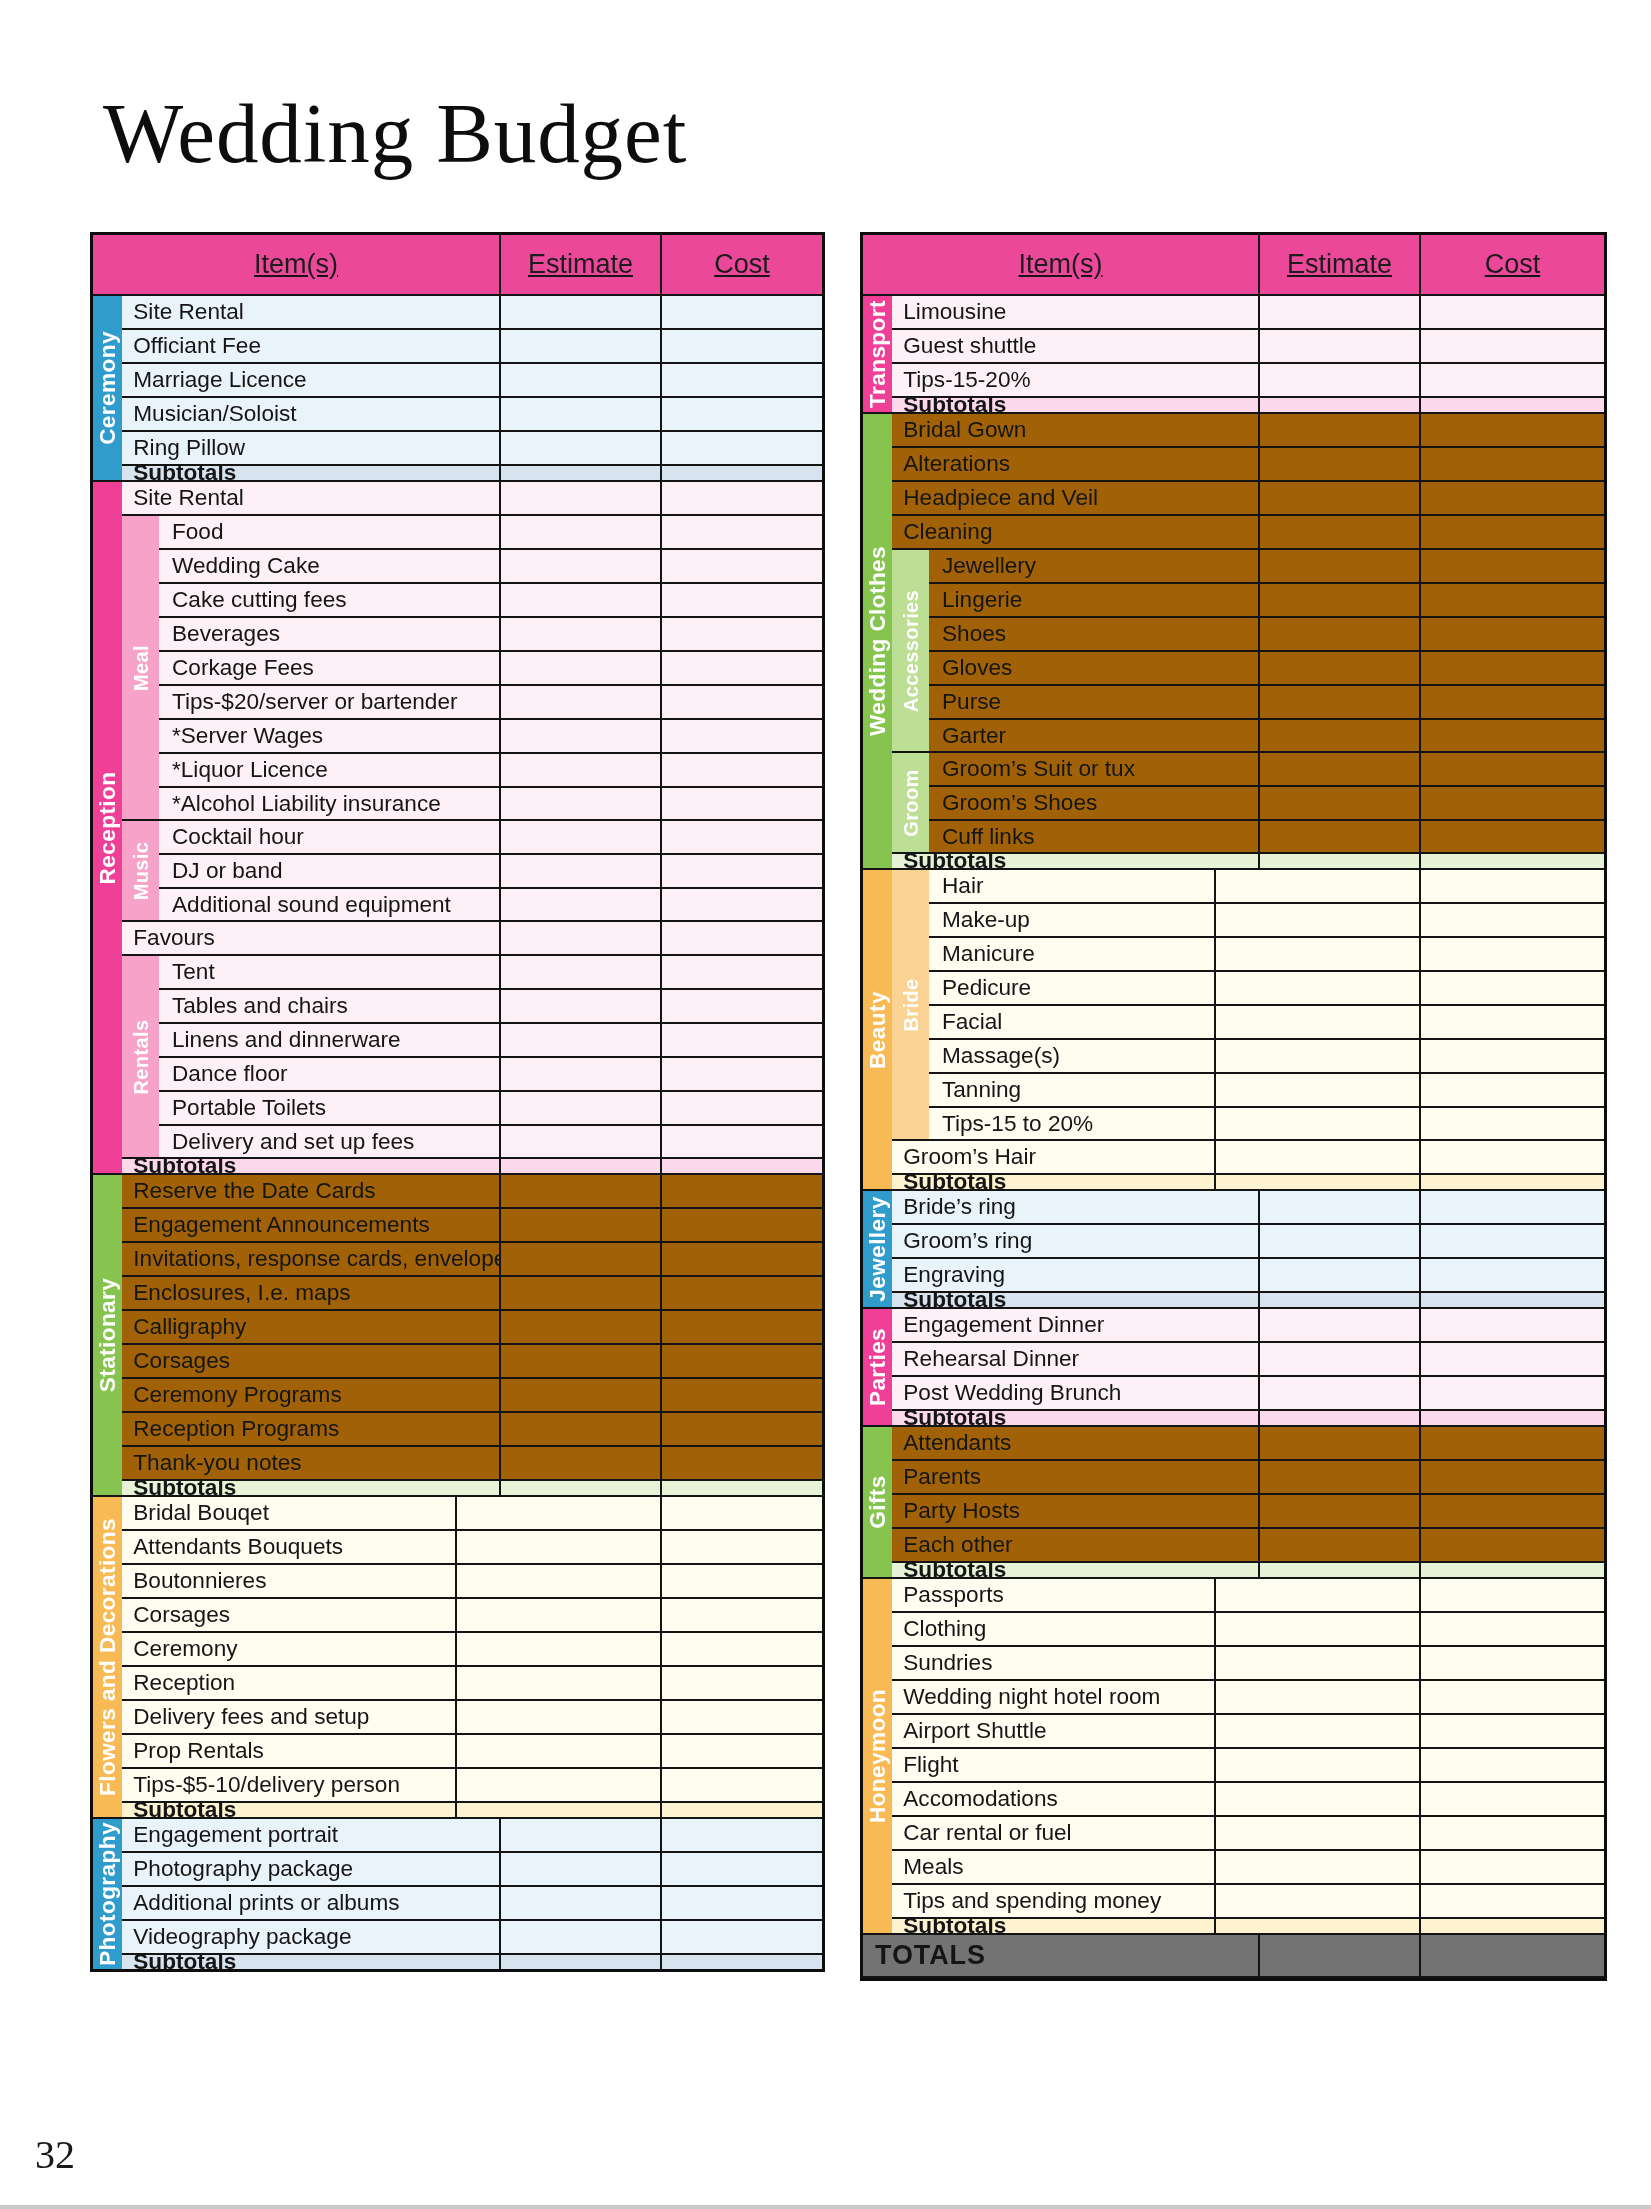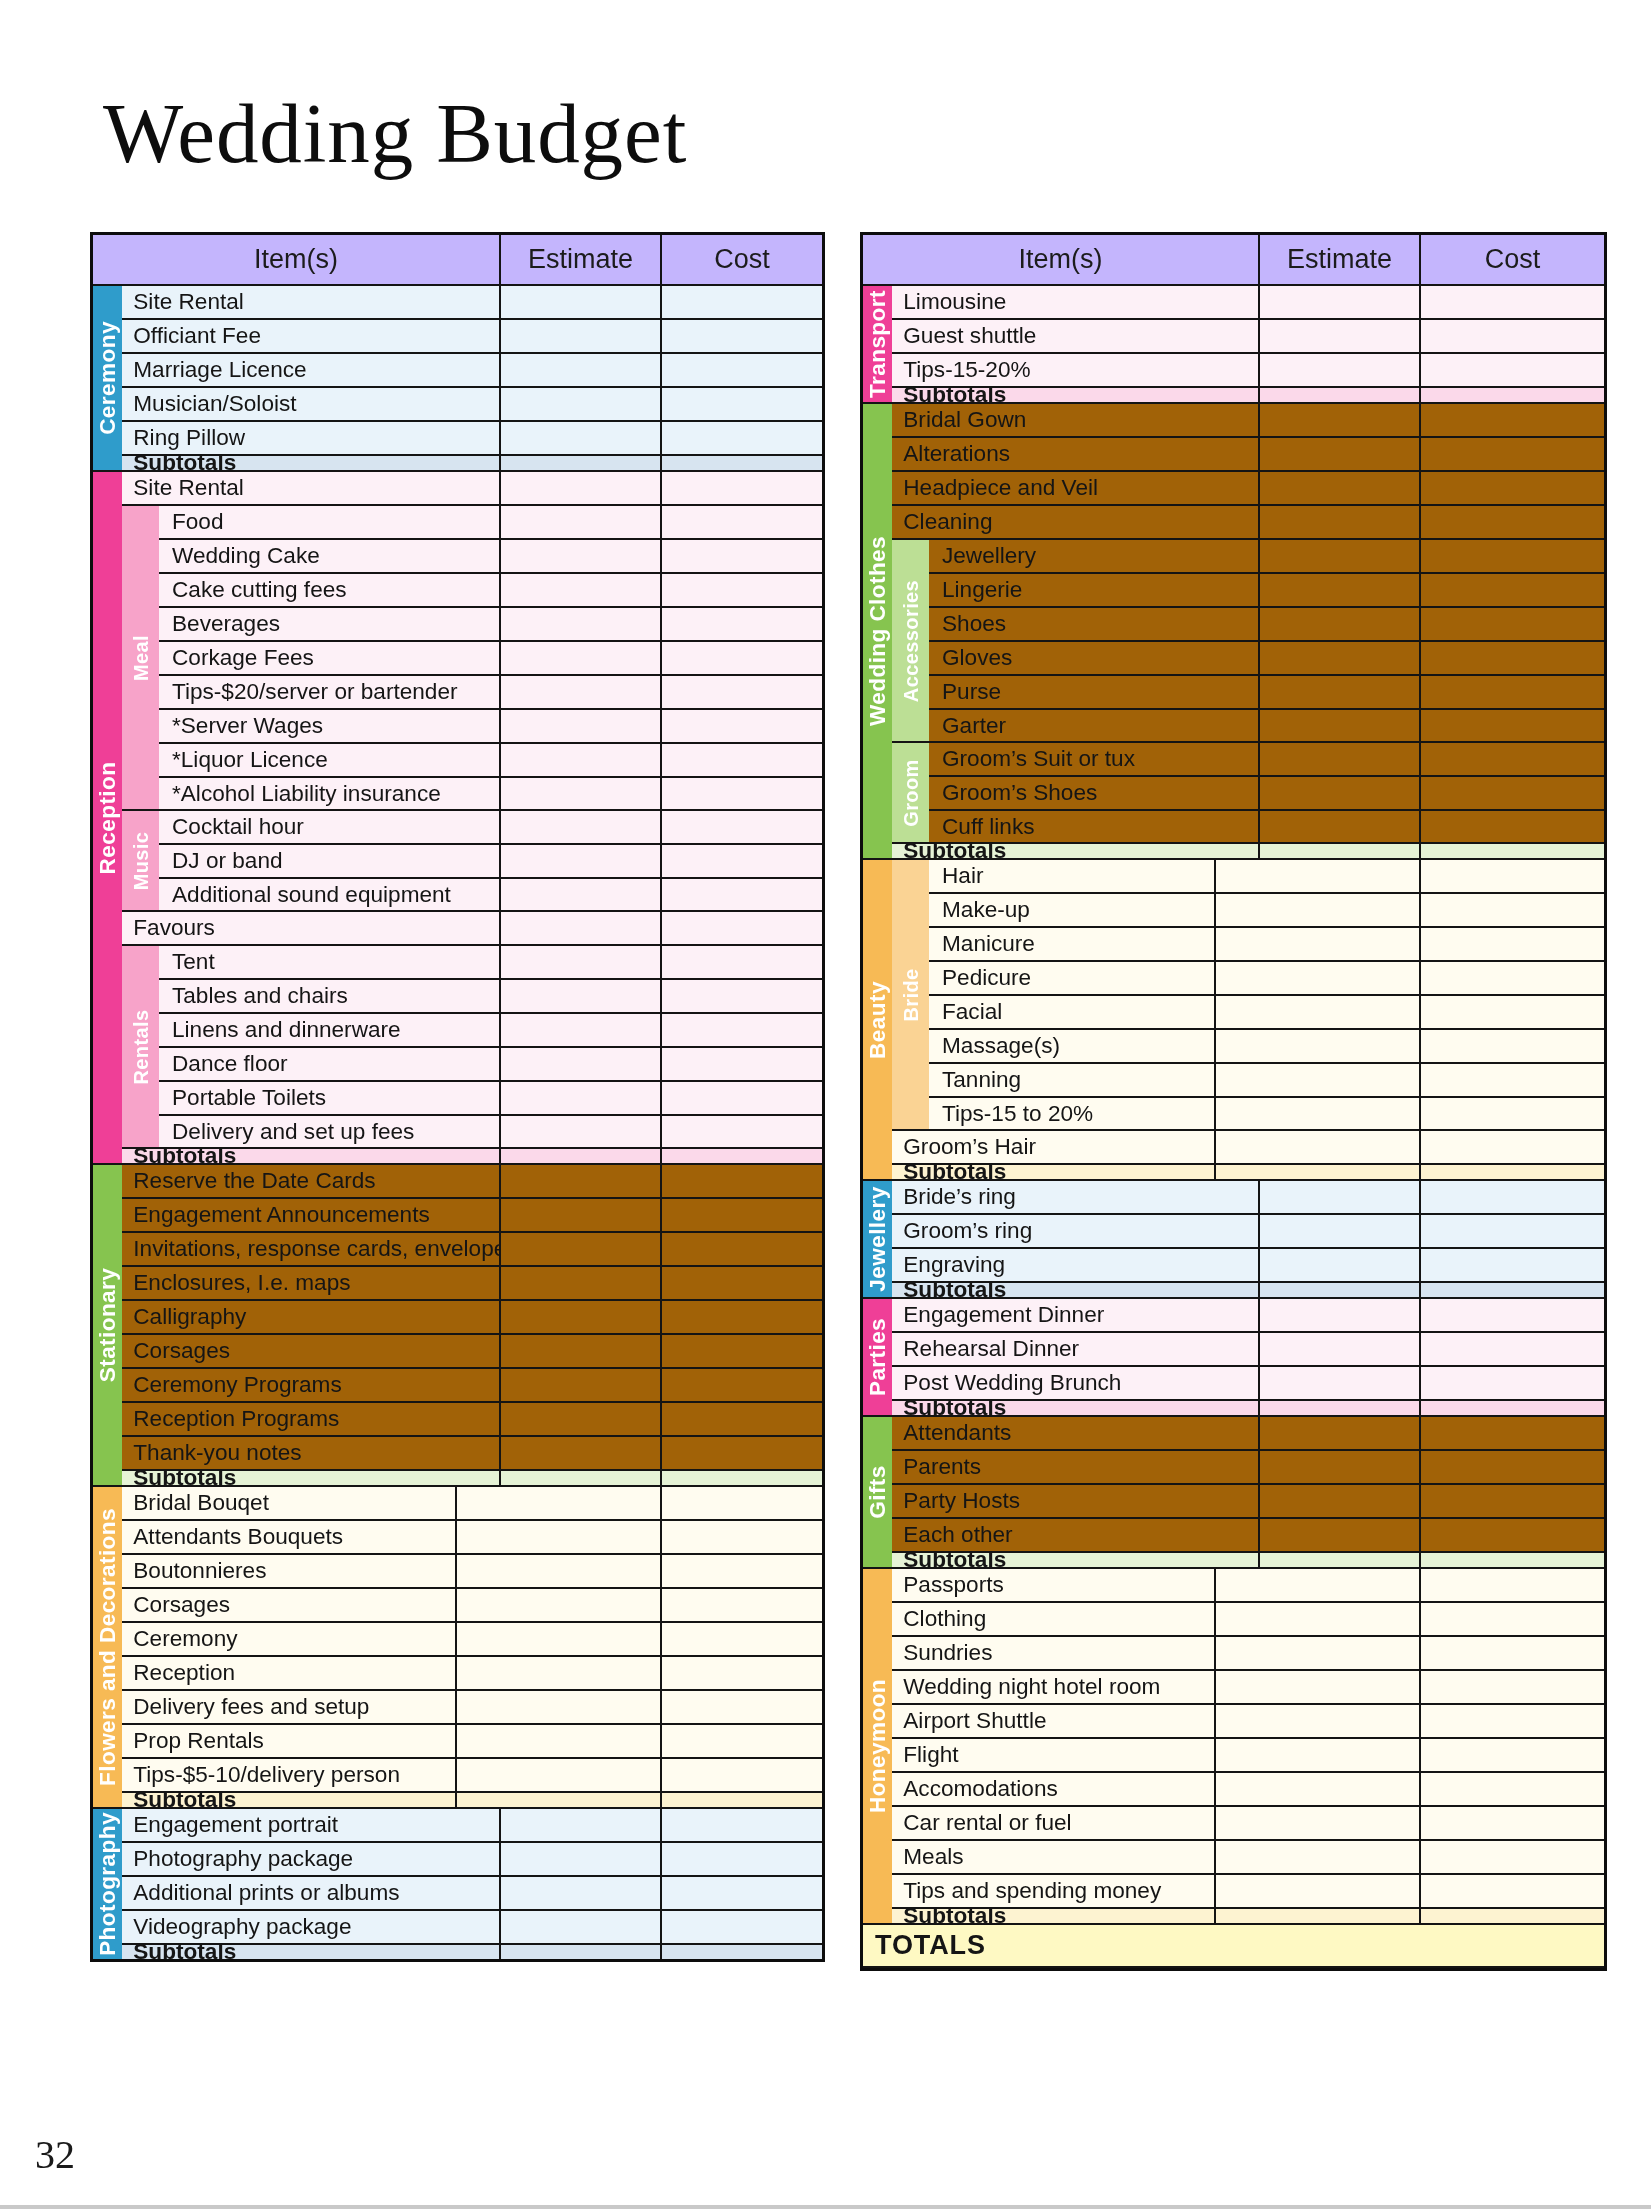--- a/index.html
+++ b/index.html
@@ -14,21 +14,21 @@
   .page-number{position:absolute;left:35px;top:2131px;
     font-family:"Liberation Serif", serif;font-size:40px;color:#1a1a1a;}
 
   .scan-edge{position:absolute;left:0;right:0;bottom:0;height:4.3px;background:#c9c9c9;}
 
   .budget-table{position:absolute;top:232px;border:3.5px solid #0d0d0d;background:#fff;}
   .t-left{left:90px;width:735px;}
   .t-right{left:860px;width:747px;}
 
   
-  .thead{display:flex;height:51px;border-bottom:2.6px solid #141414;background:#c4b5fd;}
+  .thead{display:flex;height:61px;border-bottom:2.6px solid #141414;background:#ec4899;text-decoration:underline;}
   .hc{display:flex;align-items:center;justify-content:center;
       font-size:27px;color:#1c1c1c;}
   .hc.item{flex:1;}
   .cell.est,.hc.est{width:161px;border-left:2.6px solid #141414;}
   .t-left  .cell.cost,.t-left  .hc.cost{width:162px;border-left:2.6px solid #141414;}
   .t-right .cell.cost,.t-right .hc.cost{width:185px;border-left:2.6px solid #141414;}
 
   
   .section{display:flex;border-bottom:2.6px solid #141414;}
   .section:last-child{border-bottom:none;}
@@ -68,21 +68,21 @@
   .section.green .band{background:#86c44f;}
   .section.green .subband{background:#bcdf95;}
   .section.green .row{background:#a16207;}
   .section.green .row.subtotal{background:#e6f3d6;}
 
   .section.amber .band{background:#f7ba55;}
   .section.amber .subband{background:#fad394;}
   .section.amber .row{background:#fffcf0;gap:44px;}
   .section.amber .row.subtotal{background:#fdf3d1;}
 
-  .section.plain .row{background:#fef9c3;flex-direction:column;}
+  .section.plain .row{background:#737373;}
 </style>
 </head>
 <body>
 
 <div class="page-title">Wedding Budget</div>
 
 <div class="budget-table t-left">
     <div class="thead">
       <div class="hc item">Item(s)</div>
       <div class="hc est">Estimate</div>

